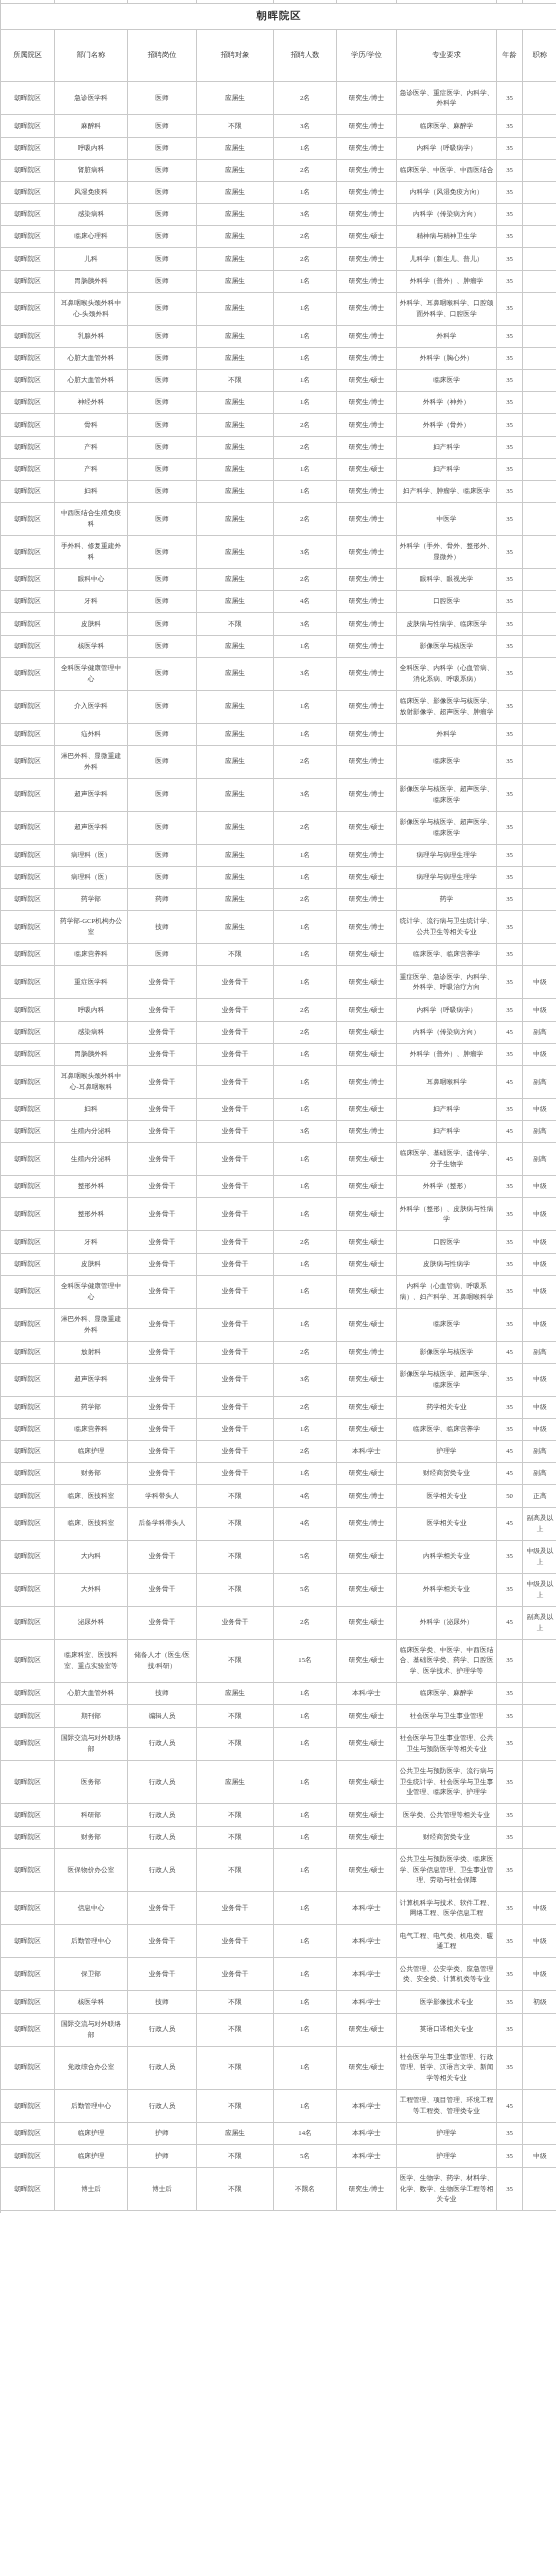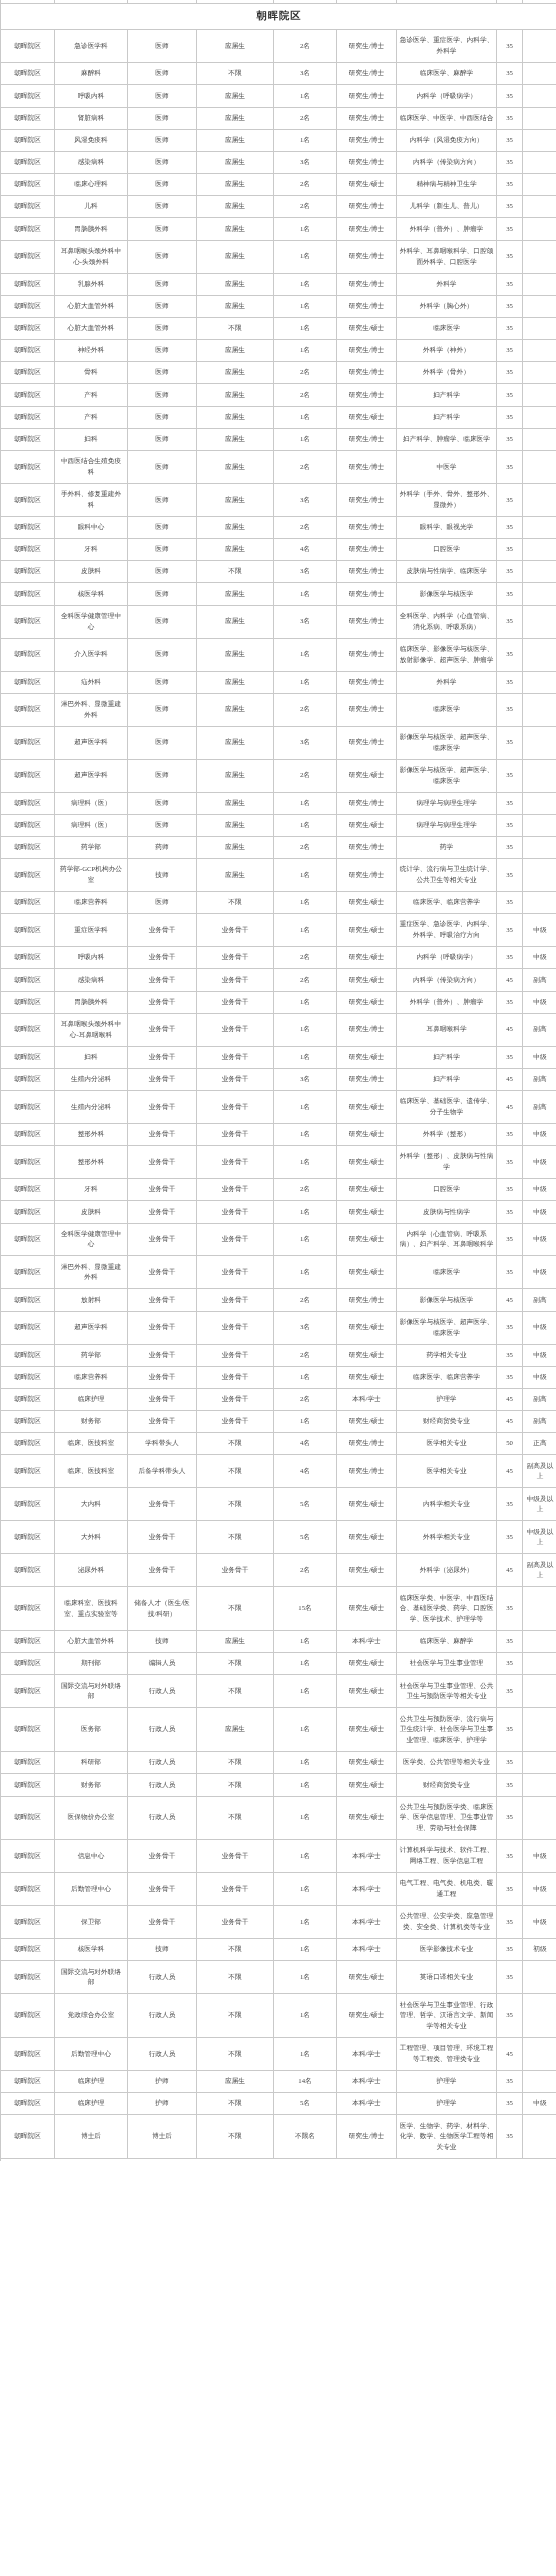--- a/index.html
+++ b/index.html
@@ -85,20 +85,31 @@
           <td></td>
           <td></td>
           <td></td>
           <td></td>
           <td></td>
           <td></td>
         </tr>
         <tr class="title-row">
           <td colspan="9">朝晖院区</td>
         </tr>
+        <tr class="header-row">
+          <th>所属院区</th>
+          <th>部门名称</th>
+          <th>招聘岗位</th>
+          <th>招聘对象</th>
+          <th>招聘人数</th>
+          <th>学历/学位</th>
+          <th>专业要求</th>
+          <th>年龄</th>
+          <th>职称</th>
+        </tr>
         <tr class="data-row">
           <td>朝晖院区</td>
           <td>急诊医学科</td>
           <td>医师</td>
           <td>应届生</td>
           <td>2名</td>
           <td>研究生/博士</td>
           <td>急诊医学、重症医学、内科学、外科学</td>
           <td>35</td>
           <td></td>

